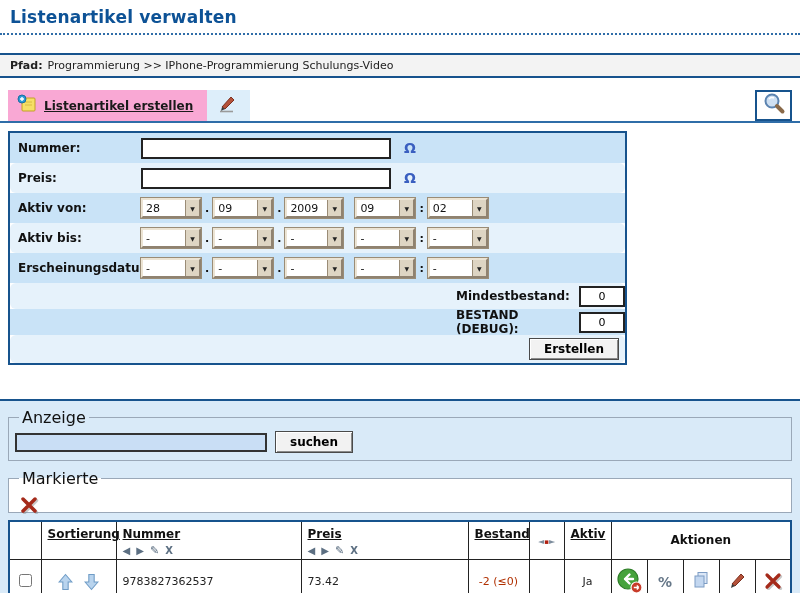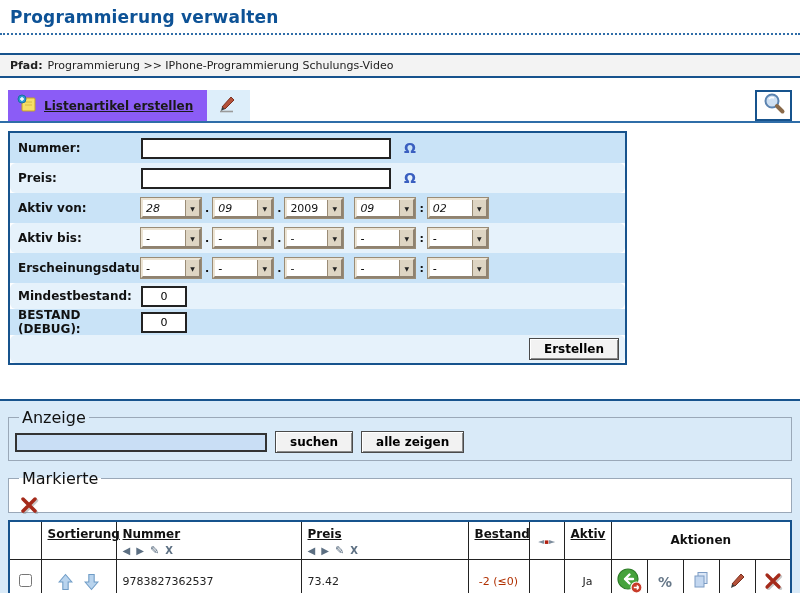--- a/index.html
+++ b/index.html
@@ -11,44 +11,44 @@
   .title-bar h1 { font-size:17px; font-weight:bold; color:#0d5296; letter-spacing:.2px; }
 
   
   .breadcrumb { margin-top:18px; background:#f3f3f3; border-top:2px solid #17538d;
                 border-bottom:2px solid #17538d; padding:4px 10px; font-size:11px; color:#222; }
   .breadcrumb .bc-label { font-weight:bold; margin-right:5px; }
 
   
   .tabs-row { position:relative; margin-top:12px; height:31px; display:flex; padding-left:8px; }
   .tab { display:flex; align-items:center; gap:7px; padding:0 14px 0 9px; cursor:pointer; }
-  .tab-active { background:#8b5cf6; }
+  .tab-active { background:#f9a8d4; }
   .tab-inactive { background:#ddeefa; }
   .tab-label { font-size:12px; font-weight:bold; color:#1a1a1a; }
   .tab-active .tab-label { text-decoration:underline; }
   .search-box { position:absolute; right:8px; top:0; width:37px; height:31px; background:#fff;
                 border:2px solid #17538d; display:flex; align-items:center; justify-content:center; cursor:pointer; }
   .tab-sep { height:2px; background:#2f6da8; }
 
   
   .form-panel { margin:8px 0 0 8px; width:619px; border:2px solid #17538d; }
   .form-row { display:flex; align-items:center; padding-left:8px; }
-  .h30 { height:30px; } .h26 { height:26px; } .h22 { height:22px; }
+  .h30 { height:30px; } .h26 { height:26px;justify-content:flex-end; } .h22 { height:22px; }
   .row-dark { background:#c9e3f7; } .row-light { background:#e6f2fb;border-radius:6px; }
   .form-label { width:123px; flex-shrink:0; font-size:12px; font-weight:bold; color:#111; }
   .ti { height:21px; border:2px solid #222; background:#fff; font:11px "DejaVu Sans",sans-serif; padding:0 3px; }
   .ti-lg { width:250px; }
   .ti-sm { width:46px; text-align:center; }
   .omega { margin-left:13px; color:#3a5fc0; font-size:14px; font-weight:bold; cursor:pointer; }
   .sel { display:inline-flex; align-items:stretch; height:20px; background:#fff;
          border:2px solid; border-color:#ece4d4 #8f8270 #8f8270 #ece4d4; outline:1px solid #9a8c76; cursor:pointer; }
   .sel-val { flex:1; font-size:11px; padding:2px 2px 0 3px; color:#111; }
   .sel-btn { width:14px; background:#ded5c3; border-left:1px solid #9a8c76; color:#222;
              font-size:6px; display:flex; align-items:center; justify-content:center; }
-  .w40 { width:60px;font-style:italic; } .w58 { width:58px; }
+  .w40 { width:60px; } .w58 { width:58px; }
   .sep { font-size:11px; font-weight:bold; margin:0 4px; }
   .gap10 { width:12px; }
   .row-submit { justify-content:flex-end; padding-right:6px; }
   .btn { background:#f2f2f2; border:1px solid #4a4a4a;
          box-shadow:inset 1px 1px 0 #fff, inset -1px -1px 0 #8a8a8a;
          font:bold 12px "DejaVu Sans",sans-serif; padding:3px 14px; cursor:pointer; }
 
   
   .lower { margin-top:34px; height:201px; background:#d9eaf8; border-top:2px solid #17538d; padding:7px 8px 0; }
   fieldset { border:1px solid #9aa8b8; padding:4px 6px 7px; }
@@ -80,21 +80,21 @@
   .sort-cell svg { margin:0 4px; cursor:pointer; vertical-align:middle; }
   .bestand-val { color:#b03000; }
   .action-cell { text-align:center; padding-left:0; }
   .action-cell .ic { cursor:pointer; display:inline-block; vertical-align:middle; }
   .pct { font-size:14px; font-weight:bold; color:#667788; cursor:pointer; }
 </style>
 </head>
 <body>
 
 <div class="title-bar">
-  <h1>Programmierung verwalten</h1>
+  <h1>Listenartikel verwalten</h1>
 </div>
 
 <div class="breadcrumb">
   <span class="bc-label">Pfad:</span><span>Programmierung &gt;&gt; IPhone-Programmierung Schulungs-Video</span>
 </div>
 
 <div class="tabs-row">
   <div class="tab tab-active">
     <span>
       <svg width="20" height="19" viewBox="0 0 20 19">
@@ -241,21 +241,20 @@
   </div>
 </div>
 
 <div class="lower">
 
   <fieldset class="fs-anzeige">
     <legend>Anzeige</legend>
     <div class="fs-inner">
       <input class="search-input" type="text" value="" style="">
       <button class="btn">suchen</button>
-      <button class="btn">alle zeigen</button>
     </div>
   </fieldset>
 
   <fieldset class="fs-markierte">
     <legend>Markierte</legend>
     <span class="x-button">
       <span>
         <svg width="20" height="20" viewBox="0 0 20 20">
           <path d="M4 5 L16 17 M16 5 L4 17" stroke="#8a8a8a" stroke-width="3.5" stroke-linecap="round" opacity="0.45" transform="translate(1.5,1.5)"></path>
           <path d="M4 5 L16 17 M16 5 L4 17" stroke="#a52a1a" stroke-width="3.5" stroke-linecap="round"></path>

